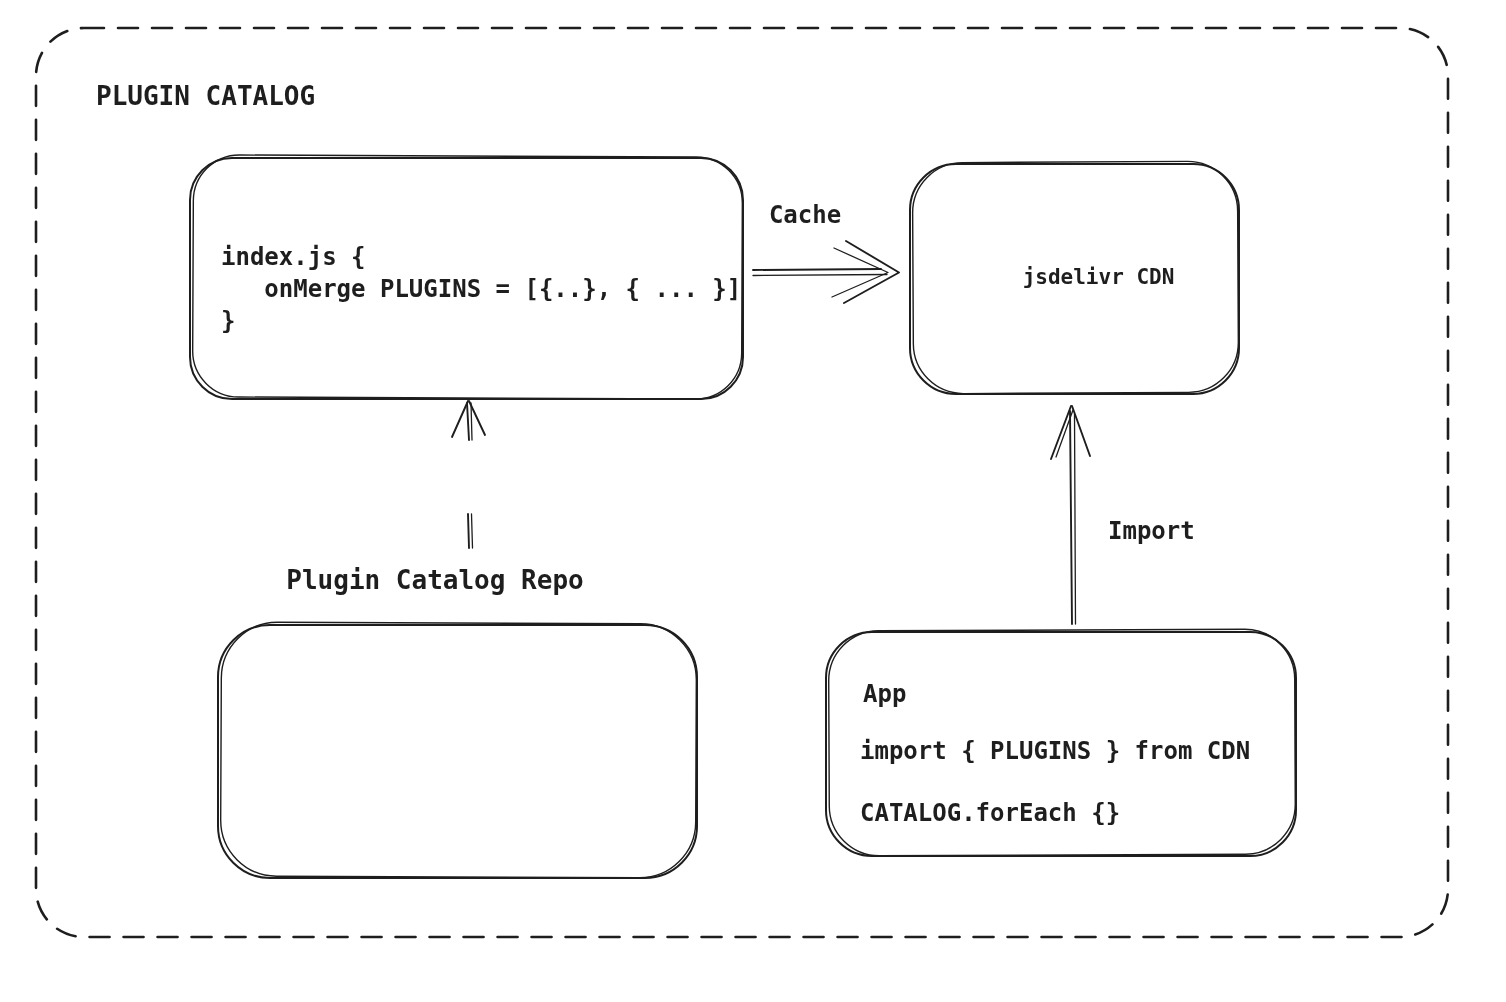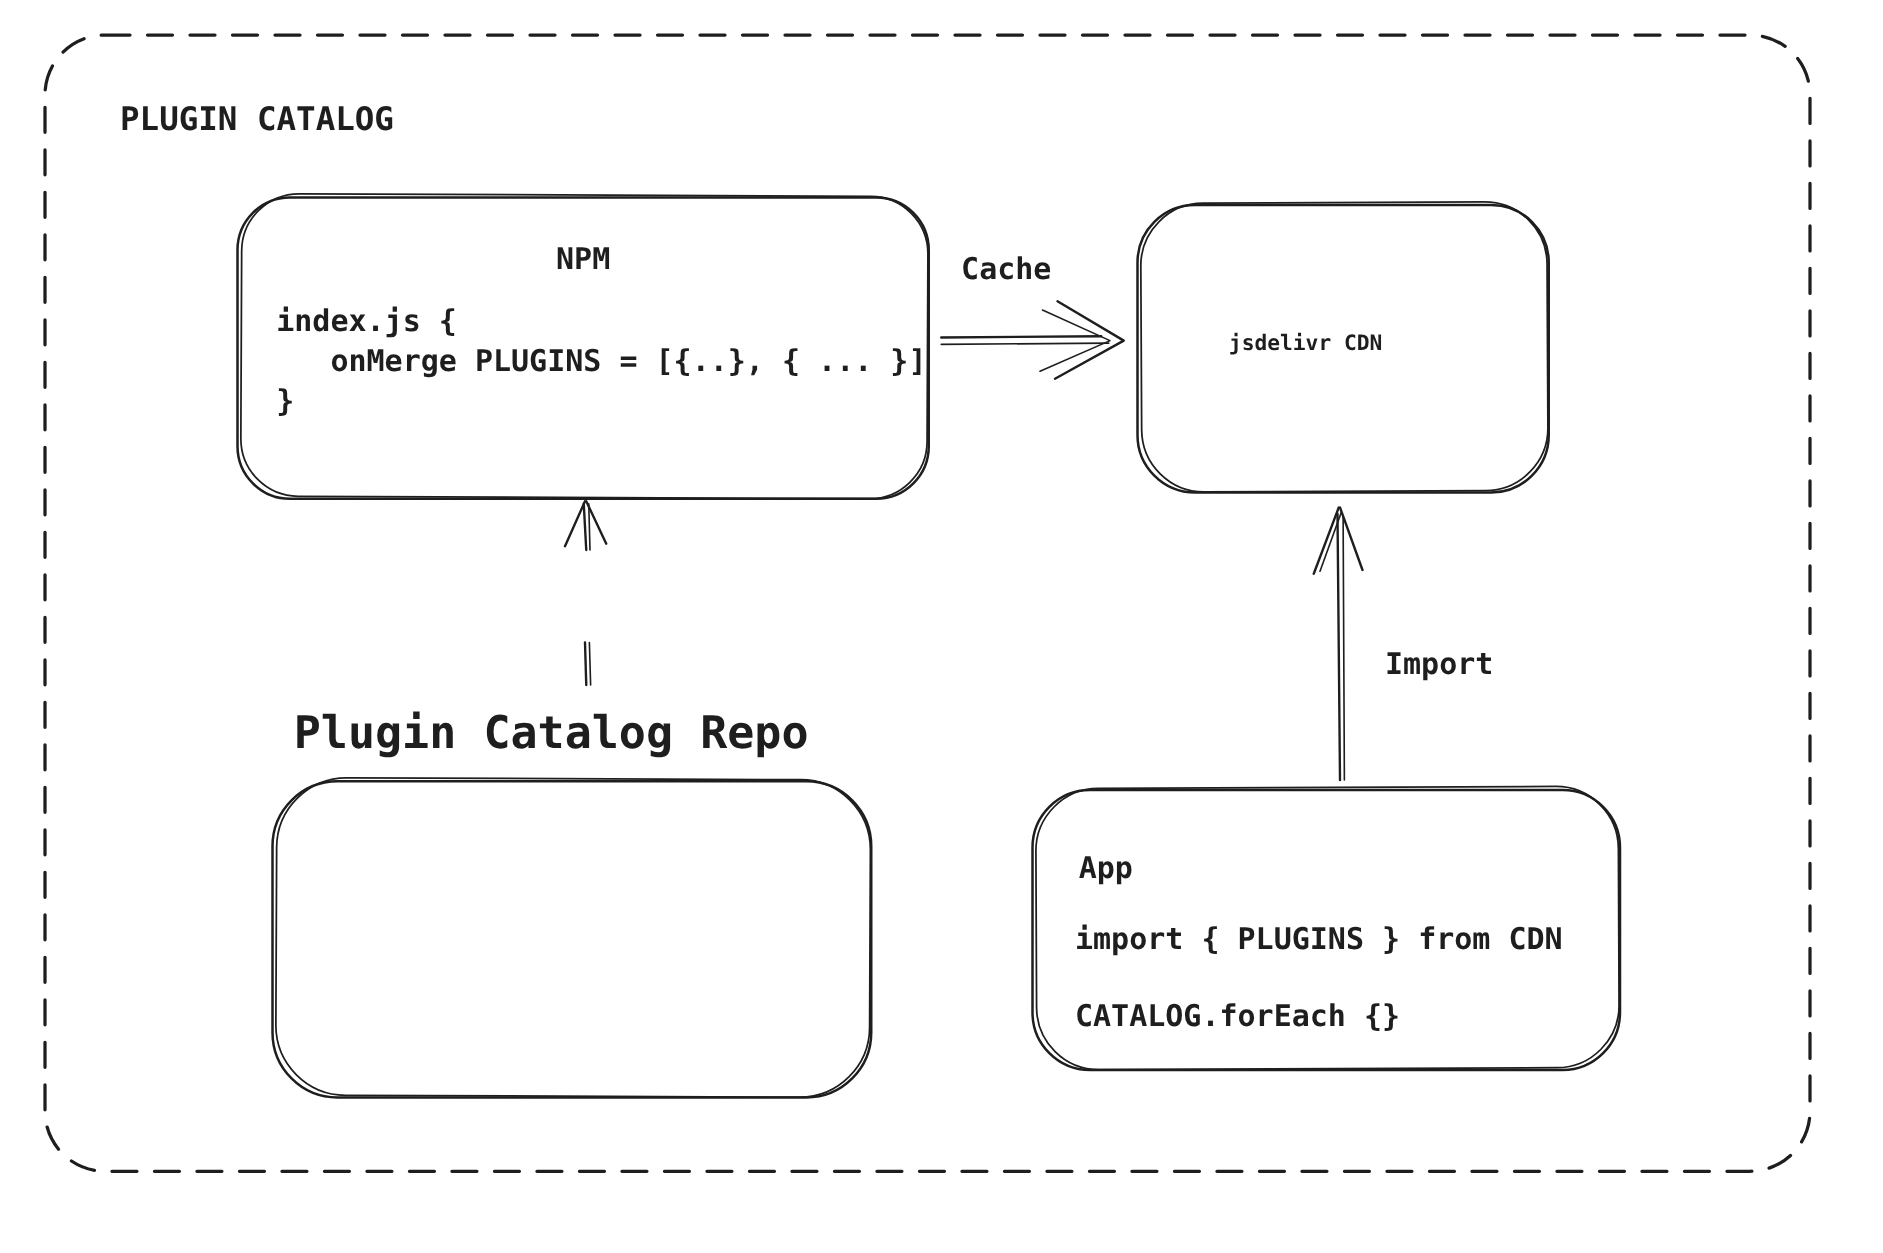--- a/index.html
+++ b/index.html
@@ -41,23 +41,23 @@
     white-space: pre;
     letter-spacing: 0;
     line-height: 1.3;
   }
   .center { text-align: center; }
 
   .frame-title   { left: 96px;  top: 80px;  font-size: 26px; }
   .npm-title     { left: 190px; top: 192px; width: 553px; font-size: 24px; }
   .npm-code      { left: 221px; top: 241px; font-size: 24px; line-height: 32px; }
   .cache-label   { left: 731px; top: 200px; width: 148px; font-size: 24px; }
-  .cdn-title     { left: 880px; top: 264px; width: 329px; font-size: 17px; }
+  .cdn-title     { left: 934px; top: 264px; width: 329px; font-size: 21px; }
   .merge-label   { left: 320px; top: 443px; width: 300px; font-size: 24px; line-height: 34px; }
-  .repo-title    { left: 235px; top: 564px; width: 400px; font-size: 36px; }
+  .repo-title    { left: 235px; top: 564px; width: 400px; font-size: 26px; }
   .repo-files    { left: 224px; top: 704px; font-size: 24px; line-height: 36px; }
   .app-title     { left: 863px; top: 679px; font-size: 24px; }
   .app-code-1    { left: 860px; top: 736px; font-size: 24px; }
   .app-code-2    { left: 860px; top: 798px; font-size: 24px; }
   .import-label  { left: 1108px; top: 516px; font-size: 24px; }
 </style>
 </head>
 <body>
 
 <div class="canvas">
@@ -112,21 +112,20 @@
       <path class="arrow-stroke-2" d="M1074.5 414 L1075.5 624"></path>
       <path class="arrow-stroke" d="M1071 406 L1051 459"></path>
       <path class="arrow-stroke" d="M1072 406 L1090 456"></path>
       <path class="arrow-stroke-2" d="M1073 410 L1056 457"></path>
     </g>
 
   </svg>
 
   <div class="lbl frame-title">PLUGIN CATALOG</div>
 
-  <div class="lbl npm-title center">NPM</div>
   <div class="lbl npm-code">index.js {
    onMerge PLUGINS = [{..}, { ... }]
 }</div>
 
   <div class="lbl cache-label center">Cache</div>
 
   <div class="lbl cdn-title center">jsdelivr CDN</div>
 
 
   <div class="lbl repo-title center">Plugin Catalog Repo</div>

